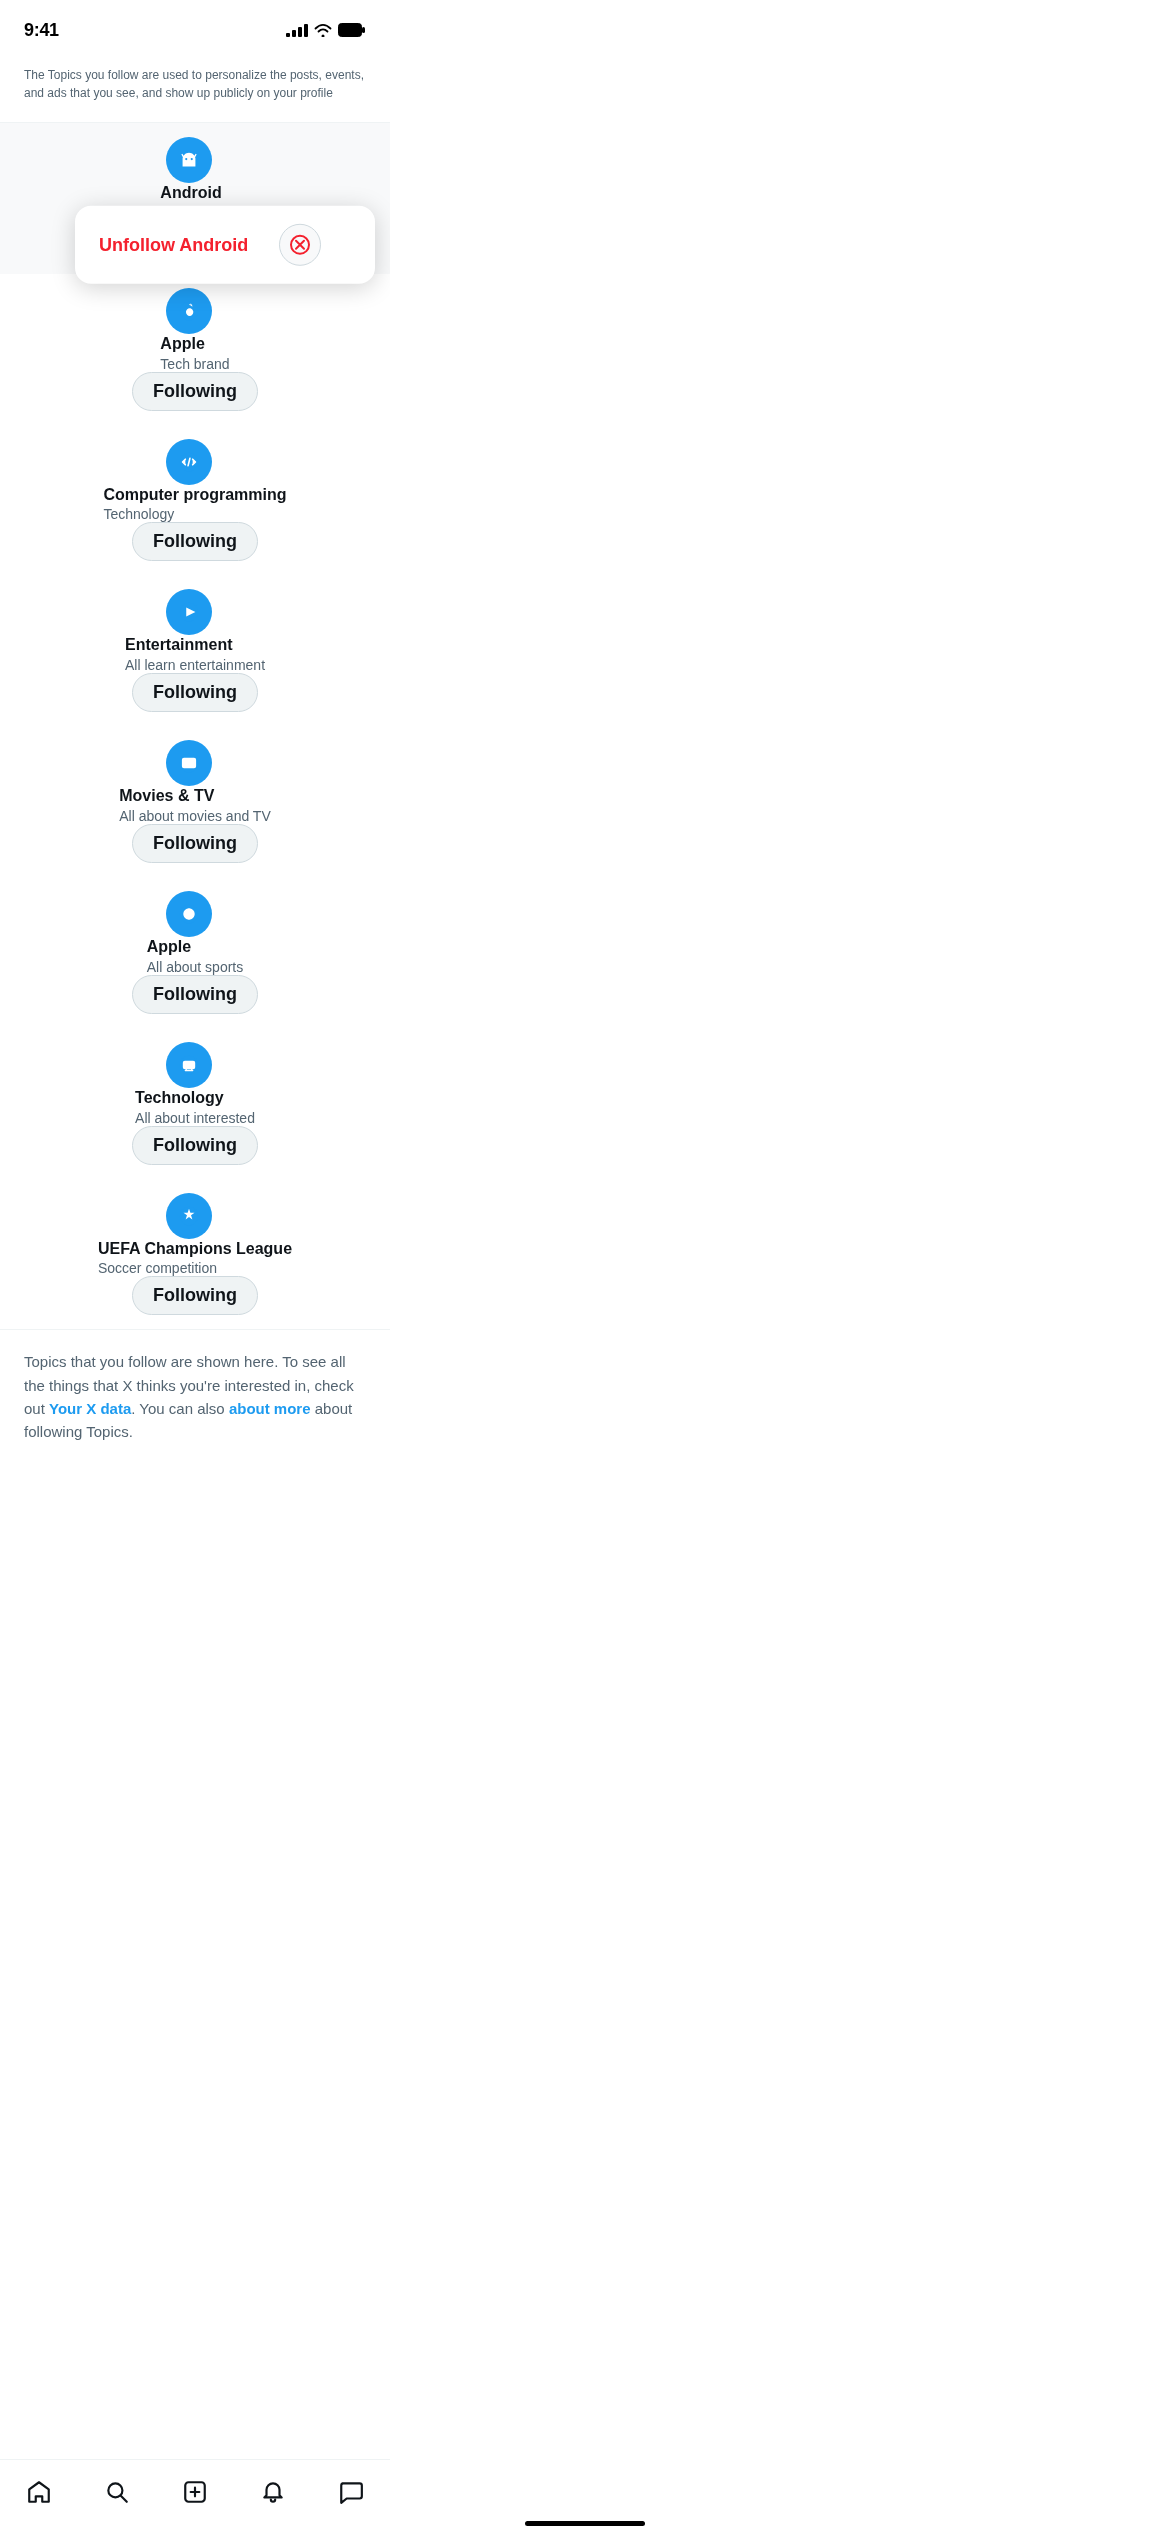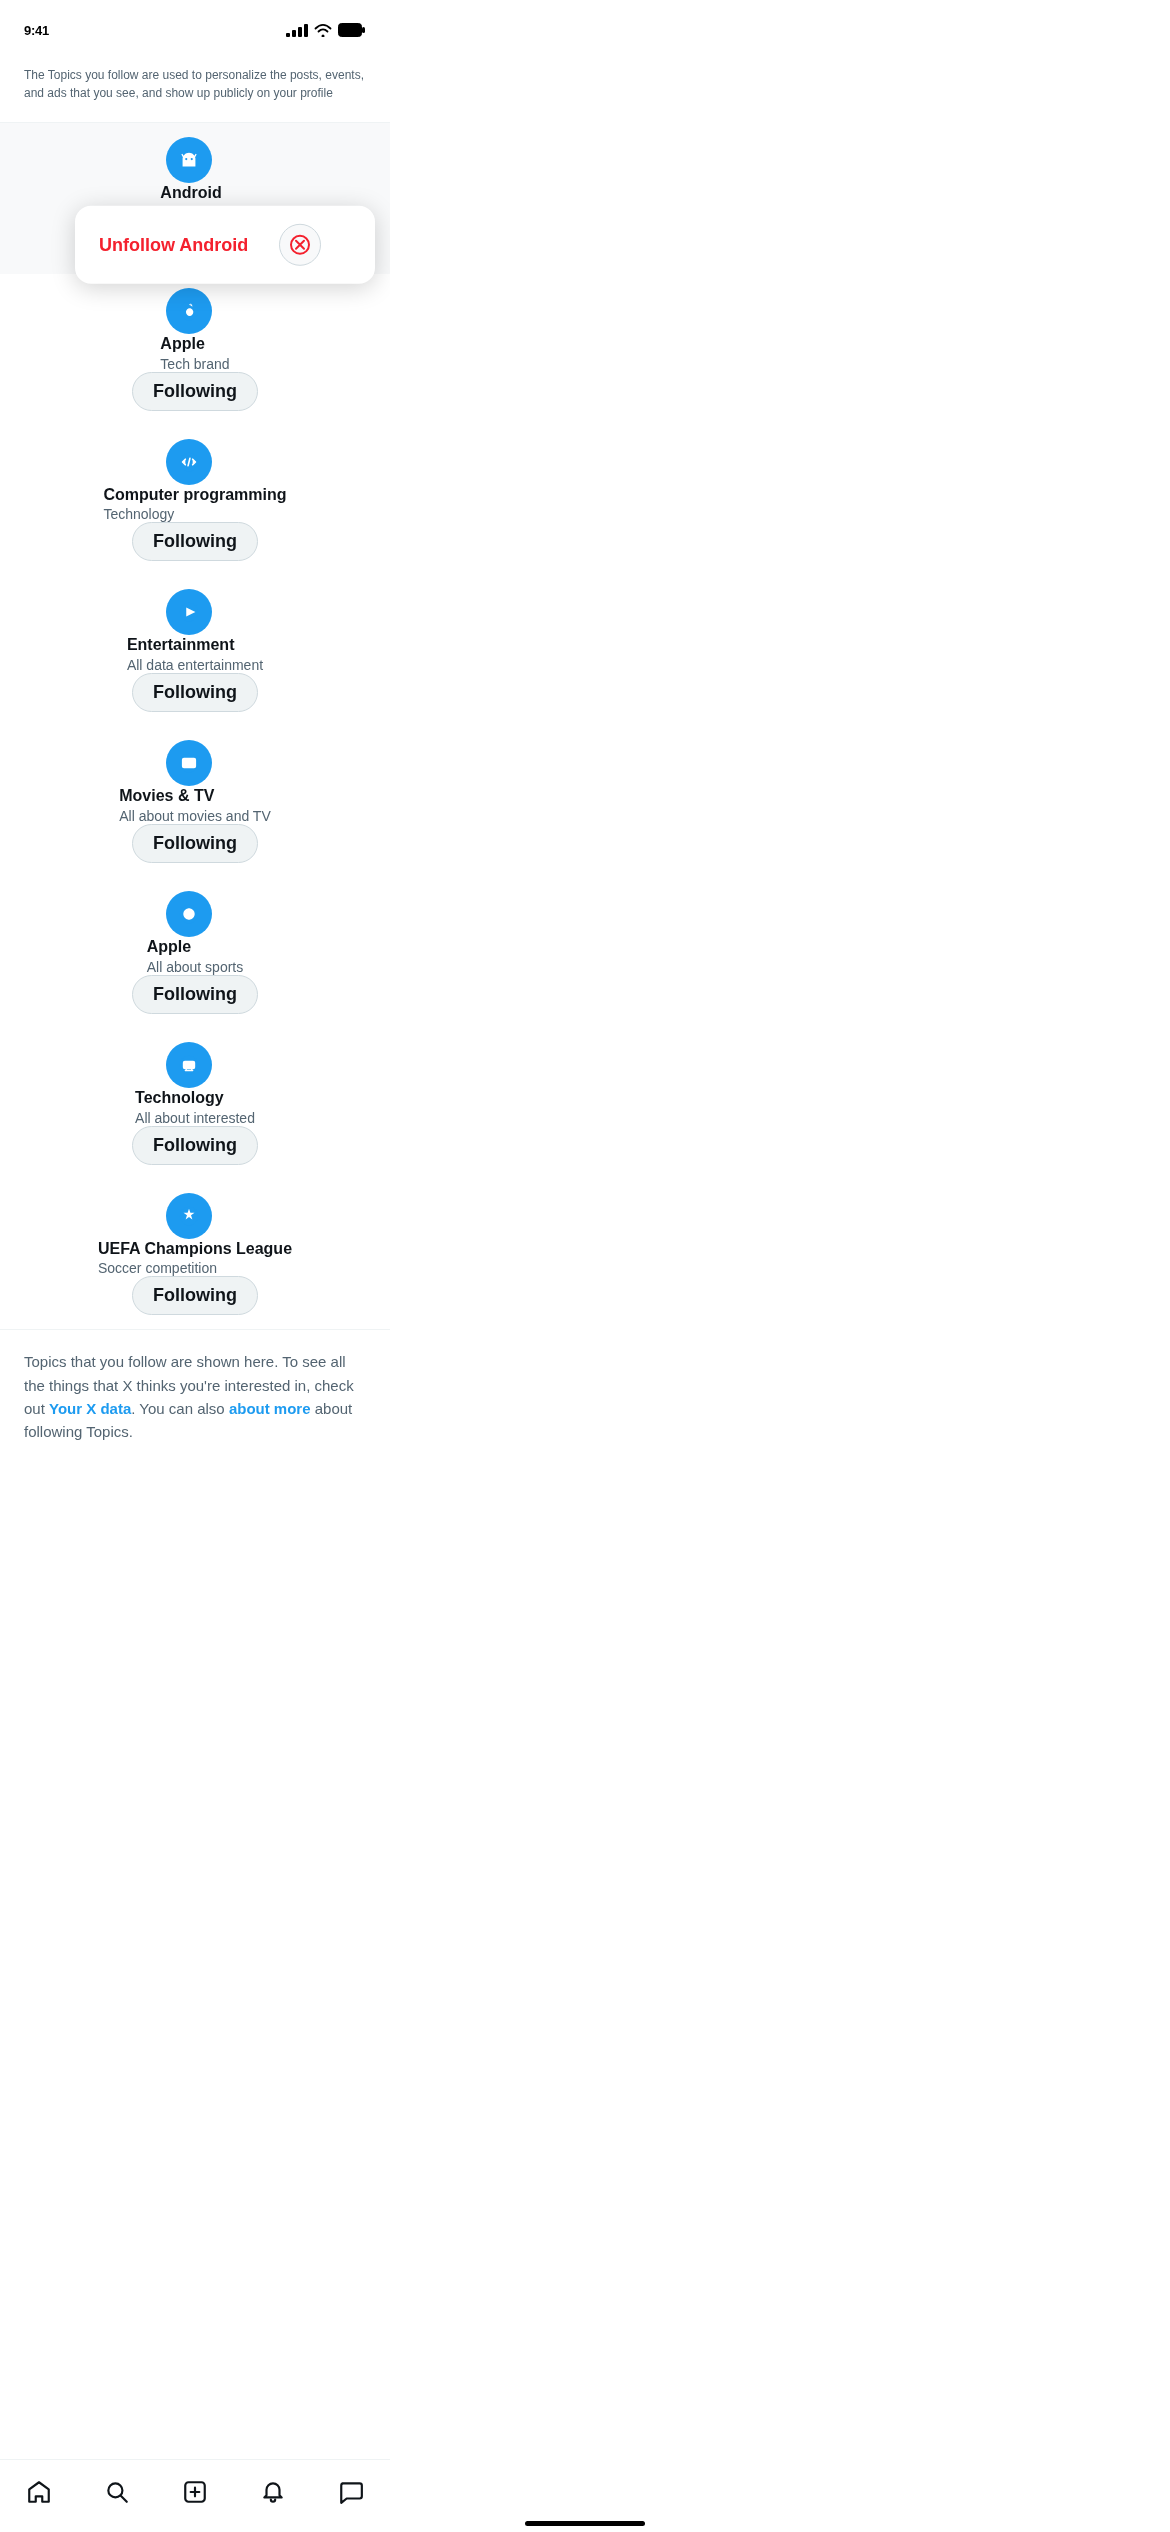--- a/index.html
+++ b/index.html
@@ -16,21 +16,21 @@
 
     
     .status-bar {
       display: flex;
       justify-content: space-between;
       align-items: center;
       padding: 14px 24px 8px 24px;
       height: 54px;
     }
     .status-time {
-      font-size: 13px;
+      font-size: 18px;
       font-weight: 600;
       color: #000;
       letter-spacing: -0.3px;
     }
     .status-icons {
       display: flex;
       align-items: center;
       gap: 6px;
     }
     .signal-bars {
@@ -315,21 +315,21 @@
 
     <div class="topic-item">
       <div class="topic-icon">
         <svg viewBox="0 0 24 24" fill="none">
             <circle cx="12" cy="12" r="10" fill="#1d9bf0"></circle>
             <polygon points="9,7 19,12 9,17" fill="white"></polygon>
           </svg>
       </div>
       <div class="topic-info">
         <div class="topic-name">Entertainment</div>
-        <div class="topic-category">All data entertainment</div>
+        <div class="topic-category">All learn entertainment</div>
       </div>
       <button class="following-btn">Following</button>
     </div>
 
     <div class="topic-item">
       <div class="topic-icon">
         <svg viewBox="0 0 24 24" fill="none">
             <circle cx="12" cy="12" r="10" fill="#1d9bf0"></circle>
             <rect x="5" y="7" width="14" height="10" rx="1.5" stroke="white" stroke-width="1.5"></rect>
             <path d="M9 7v10M15 7v10M5 12h14" stroke="white" stroke-width="1.2"></path>

